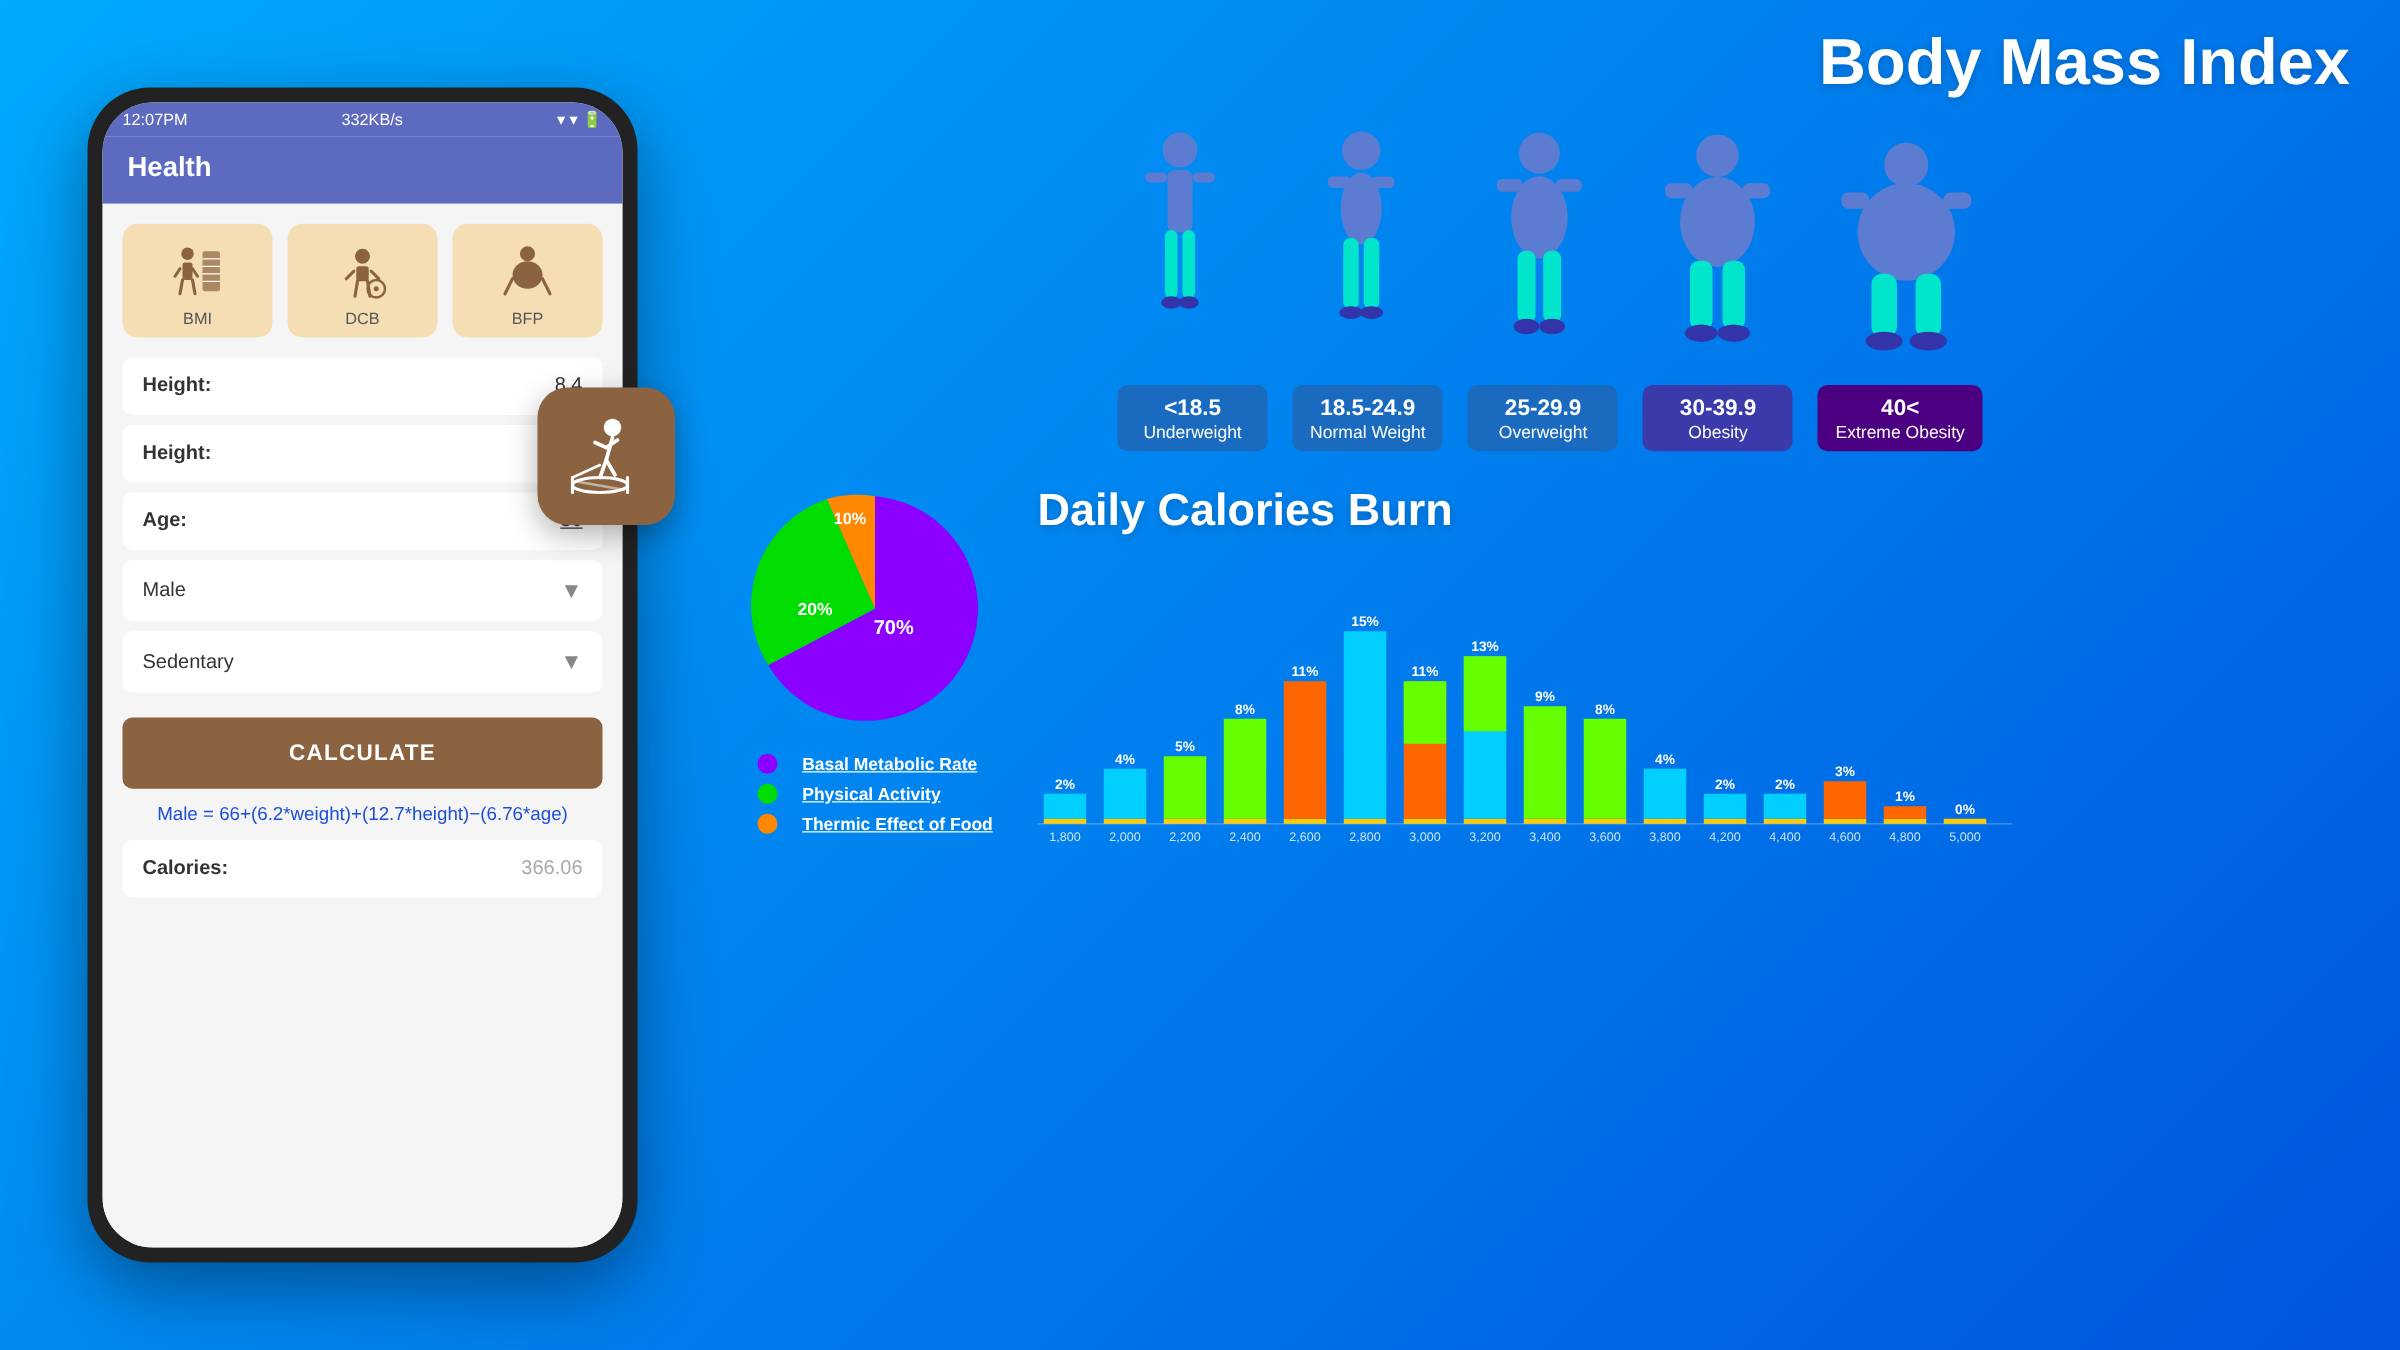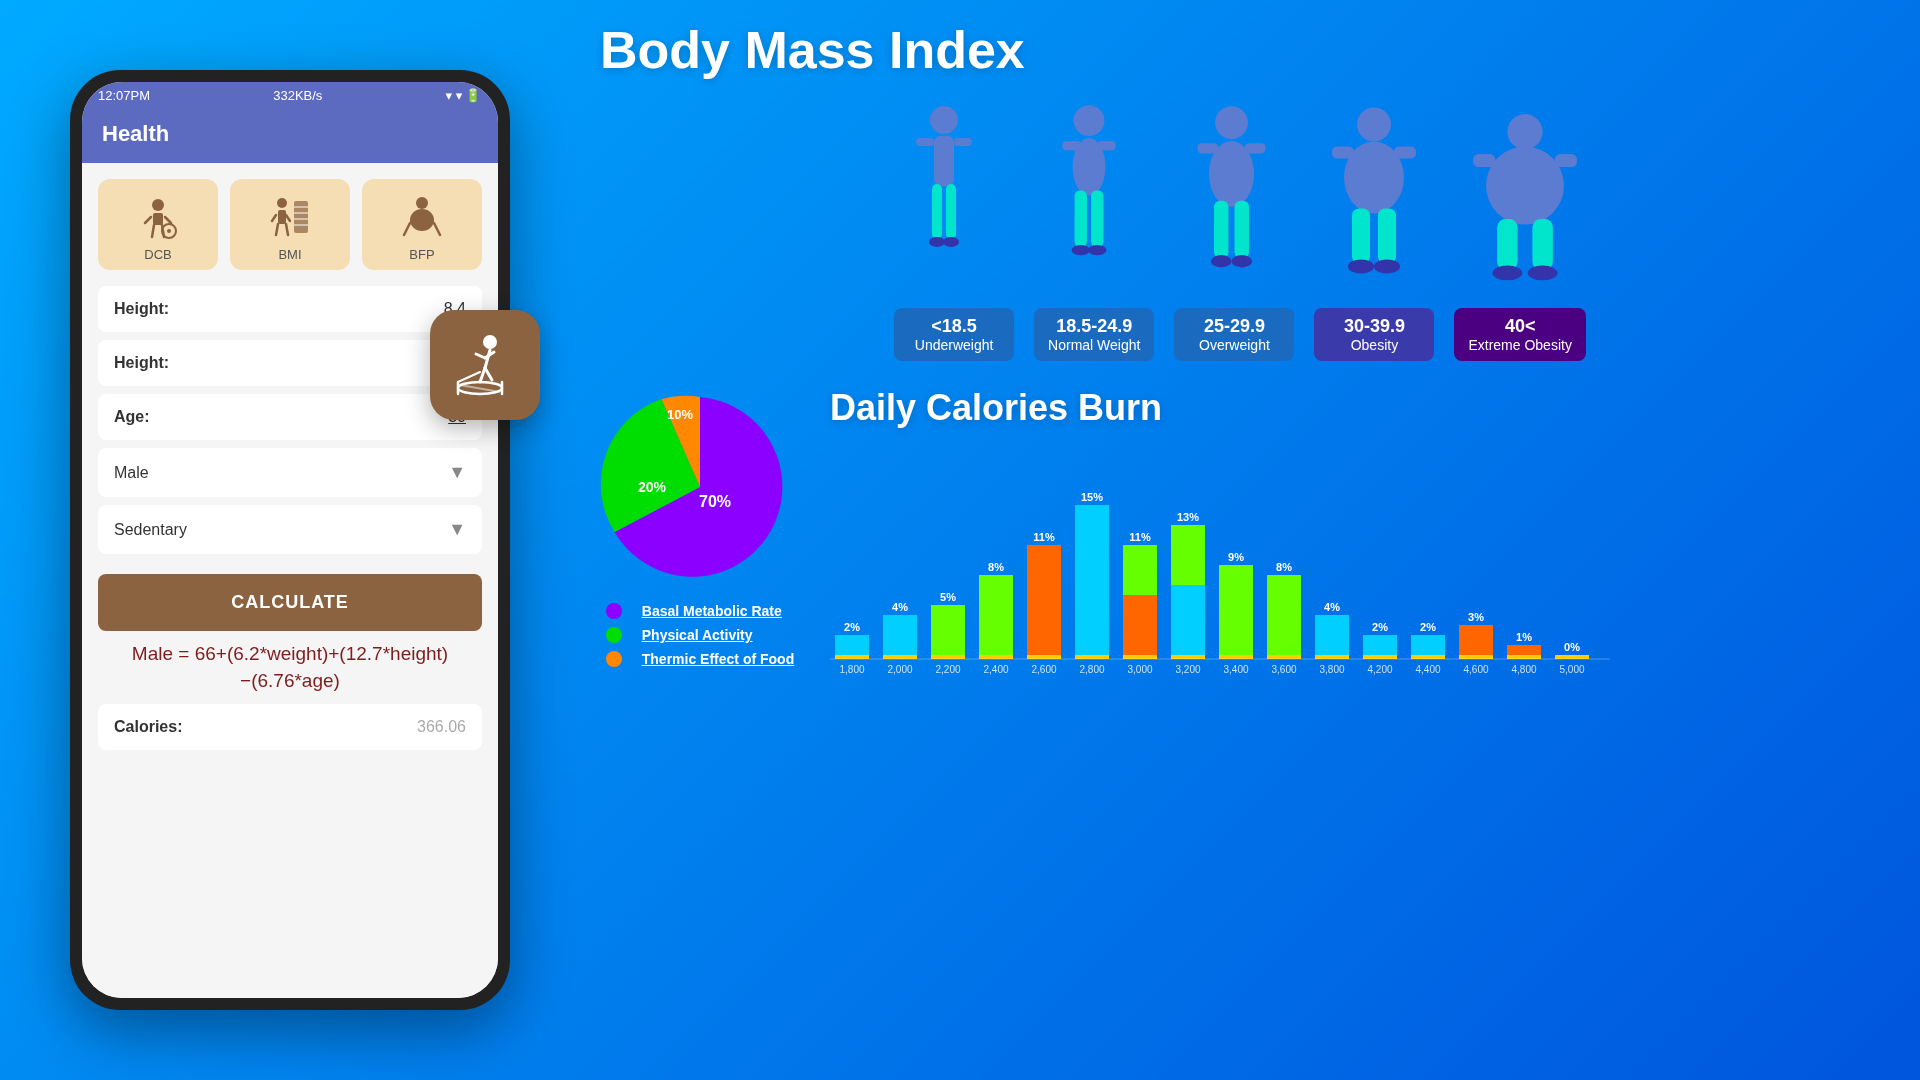--- a/index.html
+++ b/index.html
@@ -171,22 +171,22 @@
       border-radius: 8px;
       padding: 18px;
       font-size: 18px;
       font-weight: bold;
       letter-spacing: 1px;
       cursor: pointer;
       margin: 12px 0 10px;
     }
 
     .formula-text {
-      font-size: 19px;
-      color: #7f1d1d;
+      font-size: 15px;
+      color: #1d4ed8;
       text-align: center;
       margin-bottom: 10px;
       line-height: 1.4;
     }
 
     .calories-field {
       background: white;
       border-radius: 8px;
       padding: 14px 16px;
       display: flex;
@@ -201,21 +201,21 @@
       flex-direction: column;
       padding: 20px 40px 20px 20px;
     }
 
     
     .bmi-section {
       flex: 0 0 auto;
     }
 
     .bmi-title {
-      text-align: left;
+      text-align: right;
       font-size: 52px;
       font-weight: bold;
       color: white;
       margin-bottom: 20px;
       text-shadow: 0 2px 8px rgba(0,0,0,0.2);
     }
 
     .bmi-figures {
       display: flex;
       justify-content: center;
@@ -336,36 +336,20 @@
       </div>
 
       <div class="phone-header">
         <span>Health</span>
       </div>
 
       <div class="phone-content">
 
         
         <div class="menu-items">
-          <div class="menu-item">
-            <div class="menu-item-icon">
-              <svg viewBox="0 0 48 48" width="48" height="48">
-                <circle cx="24" cy="12" r="6" fill="#8B6340"></circle>
-                <rect x="19" y="20" width="10" height="12" rx="2" fill="#8B6340"></rect>
-                <line x1="17" y1="24" x2="11" y2="30" stroke="#8B6340" stroke-width="2.5" stroke-linecap="round"></line>
-                <line x1="31" y1="24" x2="37" y2="30" stroke="#8B6340" stroke-width="2.5" stroke-linecap="round"></line>
-                <line x1="20" y1="32" x2="18" y2="44" stroke="#8B6340" stroke-width="2.5" stroke-linecap="round"></line>
-                <line x1="28" y1="32" x2="30" y2="44" stroke="#8B6340" stroke-width="2.5" stroke-linecap="round"></line>
-
-                <circle cx="35" cy="38" r="7" fill="none" stroke="#8B6340" stroke-width="2"></circle>
-                <circle cx="35" cy="38" r="2" fill="#8B6340"></circle>
-              </svg>
-            </div>
-            <span class="menu-item-label">DCB</span>
-          </div>
           <div class="menu-item">
             <div class="menu-item-icon">
               <svg viewBox="0 0 48 48" width="48" height="48">
 
                 <circle cx="16" cy="10" r="5" fill="#8B6340"></circle>
                 <rect x="12" y="17" width="8" height="14" rx="2" fill="#8B6340"></rect>
                 <line x1="10" y1="22" x2="6" y2="28" stroke="#8B6340" stroke-width="2.5" stroke-linecap="round"></line>
                 <line x1="20" y1="22" x2="24" y2="28" stroke="#8B6340" stroke-width="2.5" stroke-linecap="round"></line>
                 <line x1="12" y1="31" x2="10" y2="42" stroke="#8B6340" stroke-width="2.5" stroke-linecap="round"></line>
                 <line x1="20" y1="31" x2="22" y2="42" stroke="#8B6340" stroke-width="2.5" stroke-linecap="round"></line>
@@ -375,20 +359,36 @@
                 <line x1="28" y1="20" x2="42" y2="20" stroke="white" stroke-width="1"></line>
                 <line x1="28" y1="26" x2="42" y2="26" stroke="white" stroke-width="1"></line>
                 <line x1="28" y1="32" x2="42" y2="32" stroke="white" stroke-width="1"></line>
               </svg>
             </div>
             <span class="menu-item-label">BMI</span>
           </div>
           <div class="menu-item">
             <div class="menu-item-icon">
               <svg viewBox="0 0 48 48" width="48" height="48">
+                <circle cx="24" cy="12" r="6" fill="#8B6340"></circle>
+                <rect x="19" y="20" width="10" height="12" rx="2" fill="#8B6340"></rect>
+                <line x1="17" y1="24" x2="11" y2="30" stroke="#8B6340" stroke-width="2.5" stroke-linecap="round"></line>
+                <line x1="31" y1="24" x2="37" y2="30" stroke="#8B6340" stroke-width="2.5" stroke-linecap="round"></line>
+                <line x1="20" y1="32" x2="18" y2="44" stroke="#8B6340" stroke-width="2.5" stroke-linecap="round"></line>
+                <line x1="28" y1="32" x2="30" y2="44" stroke="#8B6340" stroke-width="2.5" stroke-linecap="round"></line>
+
+                <circle cx="35" cy="38" r="7" fill="none" stroke="#8B6340" stroke-width="2"></circle>
+                <circle cx="35" cy="38" r="2" fill="#8B6340"></circle>
+              </svg>
+            </div>
+            <span class="menu-item-label">DCB</span>
+          </div>
+          <div class="menu-item">
+            <div class="menu-item-icon">
+              <svg viewBox="0 0 48 48" width="48" height="48">
                 <circle cx="24" cy="10" r="6" fill="#8B6340"></circle>
 
                 <ellipse cx="24" cy="27" rx="12" ry="11" fill="#8B6340"></ellipse>
                 <line x1="12" y1="30" x2="6" y2="42" stroke="#8B6340" stroke-width="2.5" stroke-linecap="round"></line>
                 <line x1="36" y1="30" x2="42" y2="42" stroke="#8B6340" stroke-width="2.5" stroke-linecap="round"></line>
               </svg>
             </div>
             <span class="menu-item-label">BFP</span>
           </div>
         </div>

